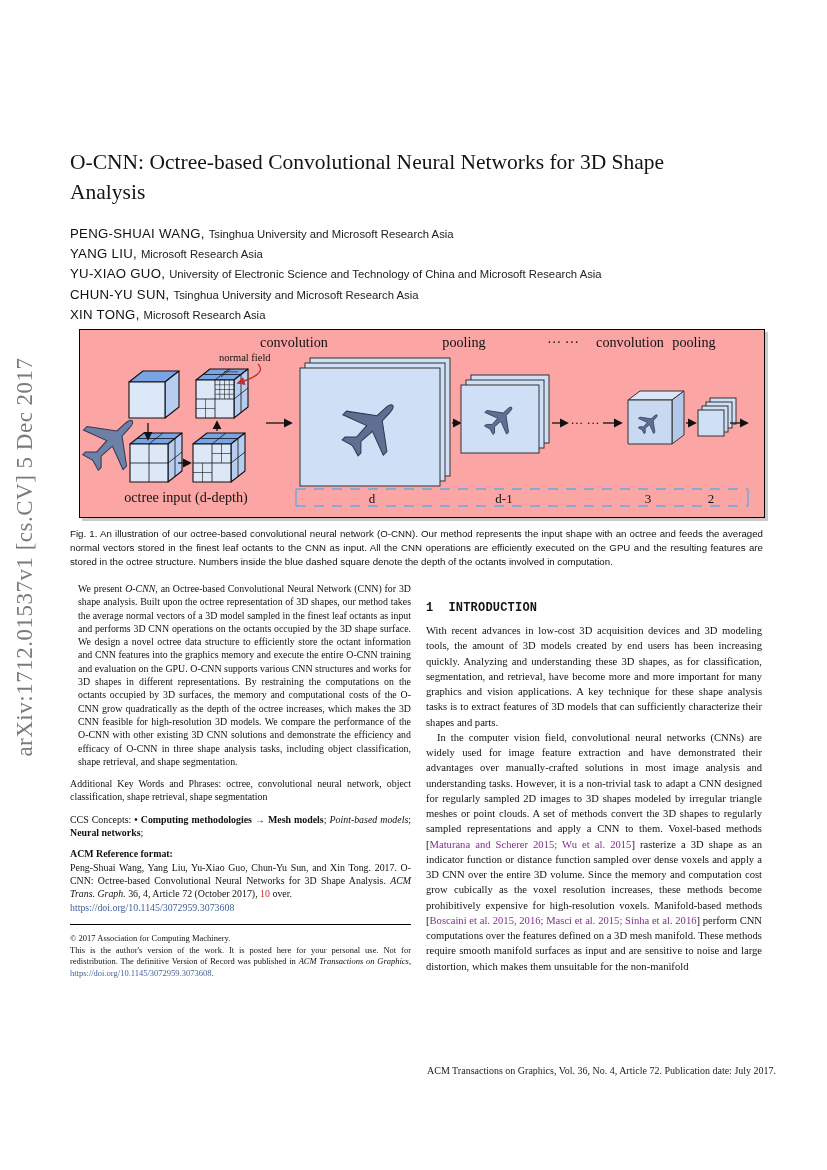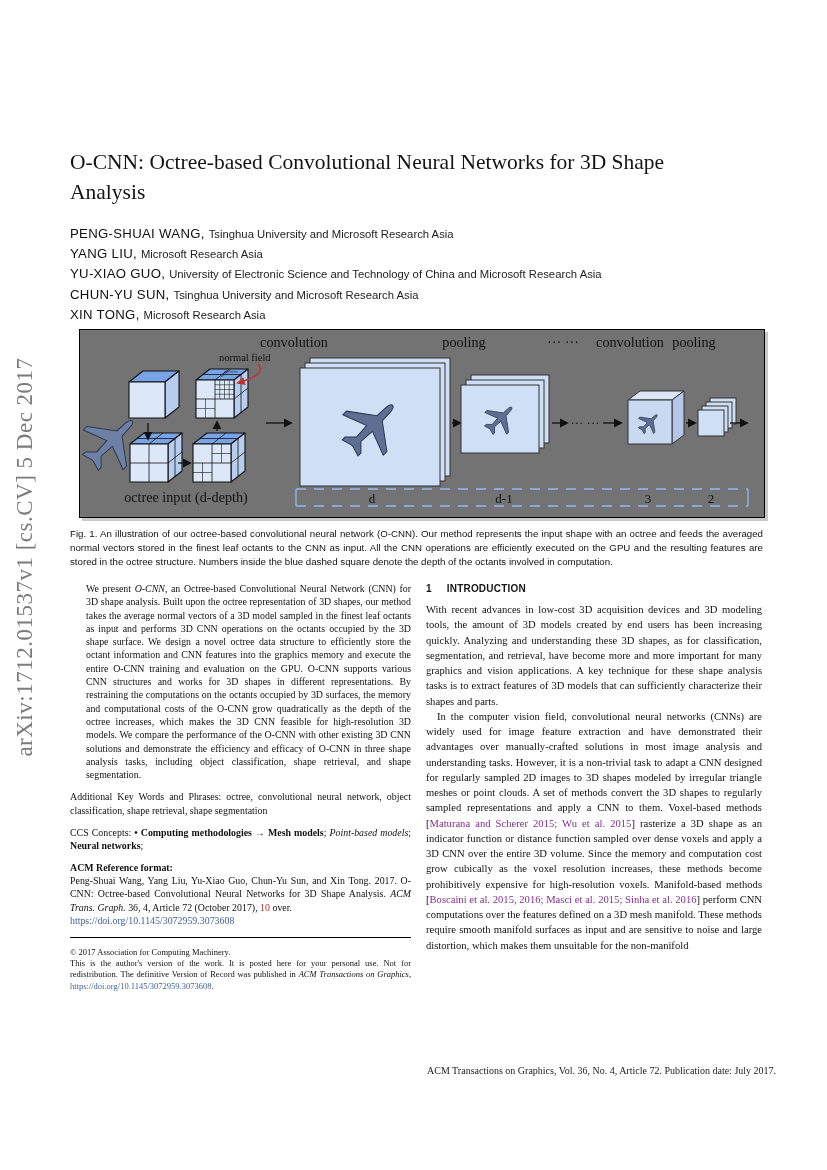--- a/index.html
+++ b/index.html
@@ -14,46 +14,46 @@
   
   #title{position:absolute;left:70px;top:147px;width:700px;font-size:21.5px;
      line-height:30px;color:#141414;}
   #authors{position:absolute;left:70px;top:224px;width:700px;}
   .author-line{font-family:"Liberation Sans","DejaVu Sans",sans-serif;
      font-size:13.2px;line-height:19.2px;color:#111;letter-spacing:0.3px;white-space:nowrap;}
   .author-line .affil{font-size:11.3px;letter-spacing:0px;color:#222;}
 
   
   #figure-box{position:absolute;left:79px;top:329px;width:684px;height:187px;
-     border:1.5px solid #000;background:#737373;box-shadow:3px 3px 0 #c9c9c9;}
+     border:1.5px solid #000;background:#fca5a5;box-shadow:3px 3px 0 #c9c9c9;}
   #figure-box svg{display:block;}
   .figtext{font-family:"Liberation Serif","DejaVu Serif",serif;fill:#111;}
 
   #caption{position:absolute;left:70px;top:527px;width:693px;
      font-family:"Liberation Sans","DejaVu Sans",sans-serif;
      font-size:9.7px;line-height:13.8px;text-align:justify;color:#111;}
 
   
   #columns{position:absolute;left:70px;top:582px;width:692px;display:flex;gap:15px;}
   #col-left{width:341px;}
   #col-right{width:336px;}
 
   .small-block{font-size:9.9px;line-height:13.3px;text-align:justify;}
-  #abstract{margin:0 0 9px 16px;}
+  #abstract{margin:0 0 9px 8px;}
   #ccs{margin:0 0 8px 0;}
   #keywords{margin:0 0 9px 0;}
   #acmref-head{font-weight:bold;font-size:9.9px;line-height:13.3px;}
   #acmref-body{margin:0;}
   #acmref-doi{font-size:9.9px;line-height:13.3px;}
   #copy-rule{border:none;border-top:1px solid #000;margin:10px 0 5px 0;width:100%;}
   #copyright{font-size:8.5px;line-height:11.4px;text-align:justify;color:#111;}
   #copyright .line1{display:block;}
 
-  #intro-heading{font-family:Liberation Sans, sans-serif;
-     font-size:10px;font-weight:bold;letter-spacing:0.2px;margin:1px 0 8px 0;color:#151515;}
+  #intro-heading{font-family:Liberation Mono, monospace;
+     font-size:12px;font-weight:bold;letter-spacing:0.2px;margin:19px 0 8px 0;color:#151515;}
   #intro-heading .hnum{margin-right:15px;}
   .body-para{font-size:10.6px;line-height:15.25px;text-align:justify;margin:0;}
   .indent{text-indent:11px;}
 
   .seg-i{font-style:italic;}
   .seg-b{font-weight:bold;}
   .seg-cite{color:#82308f;}
   .seg-link{color:#41629b;}
   .seg-red{color:#bd2f2f;}
   a.doi{color:#41629b;text-decoration:none;cursor:pointer;}

